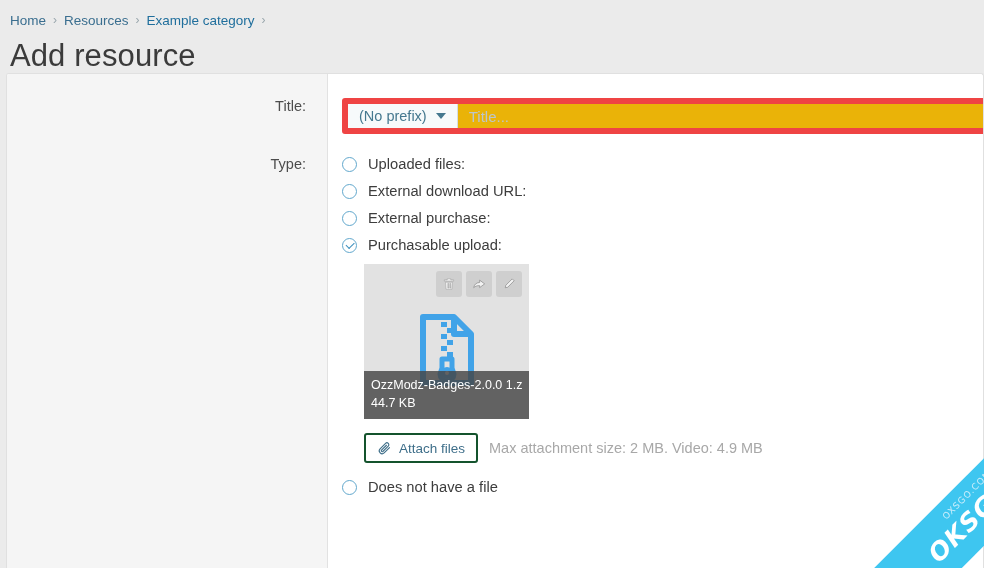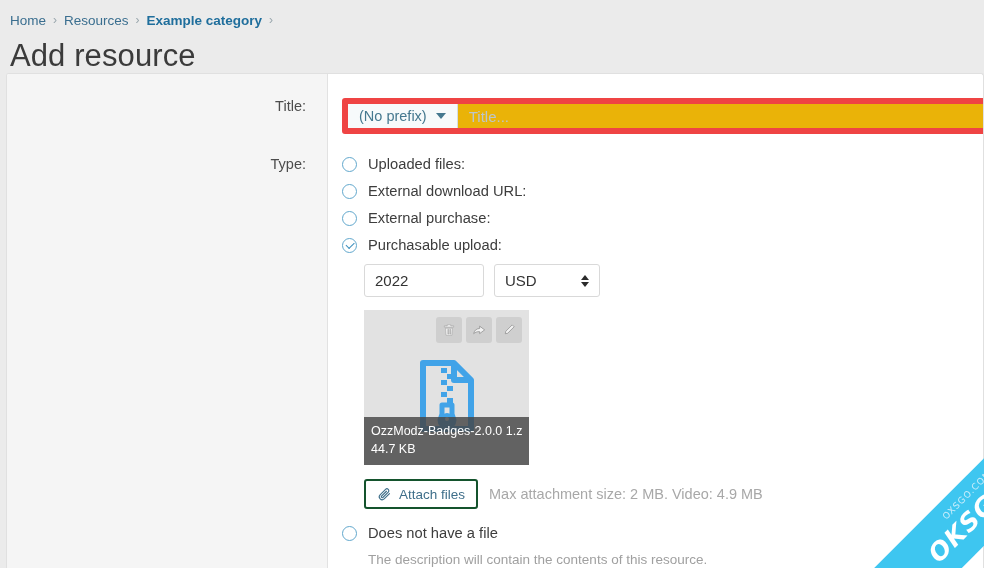--- a/index.html
+++ b/index.html
@@ -16,21 +16,21 @@
   
   .header { height: 72px; background: #ebebeb; padding: 10px 0 0 0; }
 
   .breadcrumb {
     display: flex; align-items: center;
     padding-left: 10px;
     font-size: 13.5px;
     height: 20px;
   }
   .crumb { color: #3a6e8f; text-decoration: none; white-space: nowrap; }
-  .crumb.current { color: #1f6e9c; font-weight: bold; }
+  .crumb.current { color: #1f6e9c; font-weight: normal; }
   .crumb-sep {
     color: #9aa7ad; margin: 0 7px; font-size: 12px; line-height: 1;
   }
 
   .page-title {
     padding-left: 10px;
     margin-top: 8px;
     font-size: 31px;
     font-weight: normal;
     color: #3b3b3b;
@@ -326,30 +326,20 @@
             <span class="radio-label">External purchase:</span>
           </div>
 
           <div class="radio-line">
             <span class="radio checked"></span>
             <span class="radio-label">Purchasable upload:</span>
           </div>
 
           <div class="sub-block">
 
-            <div class="price-row">
-              <input class="price-input" type="text" value="2022" style="">
-              <div class="currency-select">
-                <span>USD</span>
-                <span class="spin">
-                  <span class="up"></span>
-                    <span class="dn"></span>
-                </span>
-              </div>
-            </div>
 
             <div class="attachment">
               <div class="thumb-actions">
                 <div class="act-btn">
                   <svg width="14" height="14" viewBox="0 0 24 24">
                     <path d="M9 3h6v2h5v2H4V5h5V3zm-3 6h12l-1 12H7L6 9zm4 2v8h1.5v-8H10zm3.5 0v8H15v-8h-1.5z" fill="#f2f2f2" stroke="#8d8d8d" stroke-width="0.7"></path>
                   </svg>
                 </div>
                 <div class="act-btn">
                   <svg width="16" height="15" viewBox="0 0 24 24">
@@ -392,21 +382,20 @@
                 <span>Attach files</span>
               </div>
               <span class="attach-hint">Max attachment size: 2 MB. Video: 4.9 MB</span>
             </div>
           </div>
 
           <div class="radio-line">
             <span class="radio"></span>
             <span class="radio-label">Does not have a file</span>
           </div>
-          <div class="hint-under">The description will contain the contents of this resource.</div>
 
         </div>
       </div>
 
     </div>
   </div>
 
   <div class="watermark">
     <div class="wm-inner">
 

